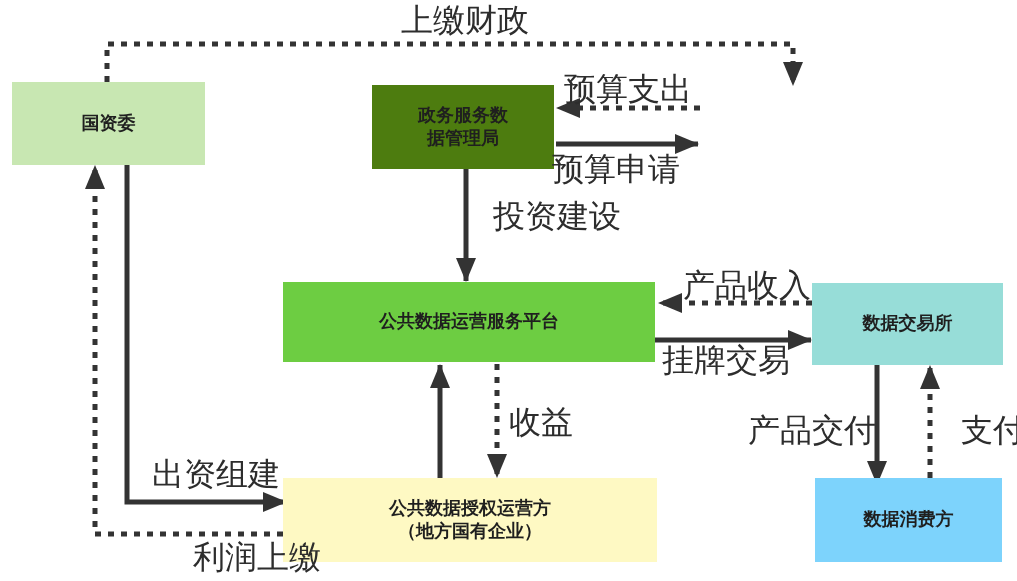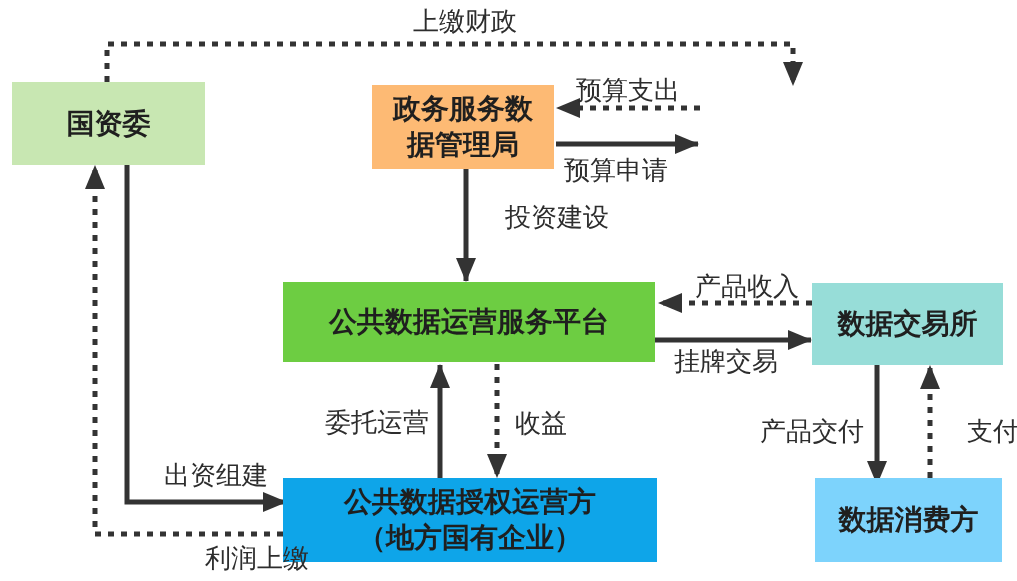--- a/index.html
+++ b/index.html
@@ -1,29 +1,29 @@
 <!DOCTYPE html>
 <html><head>
 <meta charset="utf-8">
 <style>
   html,body{margin:0;padding:0;background:#ffffff;}
   .stage{position:relative;width:1017px;height:581px;background:#fff;overflow:hidden;
          font-family:"Liberation Sans",sans-serif;}
   svg.wires{position:absolute;left:0;top:0;width:1017px;height:581px;}
   .node{position:absolute;display:flex;align-items:center;justify-content:center;
-        text-align:center;font-weight:700;font-size:28px;color:#1f1f1f;
+        text-align:center;font-weight:700;font-size:18px;color:#1f1f1f;
         white-space:pre-line;line-height:1.28;}
   #n-guoziwei{left:12px;top:82px;width:193px;height:83px;background:#c8e7b2;}
-  #n-shujuju{left:372px;top:85px;width:182px;height:84px;background:#fdba74;}
+  #n-shujuju{left:372px;top:85px;width:182px;height:84px;background:#4d7c0f;}
   #n-caizhengju{left:698px;top:85px;width:192px;height:83px;background:#84d75d;}
   #n-platform{left:283px;top:282px;width:372px;height:80px;background:#6dcd42;font-family:Liberation Serif, serif;}
   #n-exchange{left:812px;top:283px;width:191px;height:82px;background:#97ddd8;}
-  #n-operator{left:283px;top:478px;width:374px;height:84px;background:#0ea5e9;}
+  #n-operator{left:283px;top:478px;width:374px;height:84px;background:#fef9c3;}
   #n-consumer{left:815px;top:478px;width:187px;height:84px;background:#7dd3fc;}
-  .elabel{position:absolute;transform:translate(-50%,-50%);font-size:26px;color:#2d2d2d;
+  .elabel{position:absolute;transform:translate(-50%,-50%);font-size:32px;color:#2d2d2d;
           white-space:nowrap;font-weight:400;}
   #e-shangjiao{left:465px;top:21px;}
   #e-zhichu{left:628px;top:90px;}
   #e-shenqing{left:616px;top:170px;}
   #e-touzi{left:530px;top:217px;margin-left:27px;}
   #e-shouru{left:747px;top:286px;}
   #e-guapai{left:726px;top:361px;}
   #e-weituo{left:377px;top:422px;}
   #e-shouyi{left:541px;top:423px;}
   #e-chuzi{left:216px;top:475px;}
@@ -64,20 +64,19 @@
   <div class="node" id="n-operator">公共数据授权运营方
 （地方国有企业）</div>
   <div class="node" id="n-consumer">数据消费方</div>
 
   <div class="elabel" id="e-shangjiao">上缴财政</div>
   <div class="elabel" id="e-zhichu">预算支出</div>
   <div class="elabel" id="e-shenqing">预算申请</div>
   <div class="elabel" id="e-touzi">投资建设</div>
   <div class="elabel" id="e-shouru">产品收入</div>
   <div class="elabel" id="e-guapai">挂牌交易</div>
-  <div class="elabel" id="e-weituo">委托运营</div>
   <div class="elabel" id="e-shouyi">收益</div>
   <div class="elabel" id="e-chuzi">出资组建</div>
   <div class="elabel" id="e-lirun">利润上缴</div>
   <div class="elabel" id="e-jiaofu">产品交付</div>
   <div class="elabel" id="e-zhifu">支付</div>
 
 </div>
 
 </body></html>

